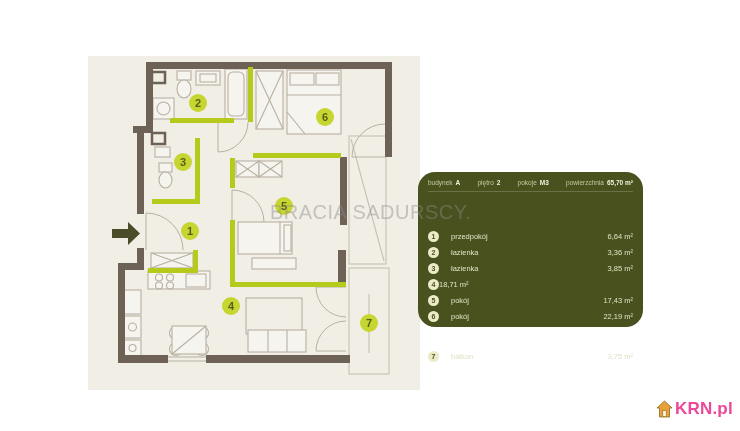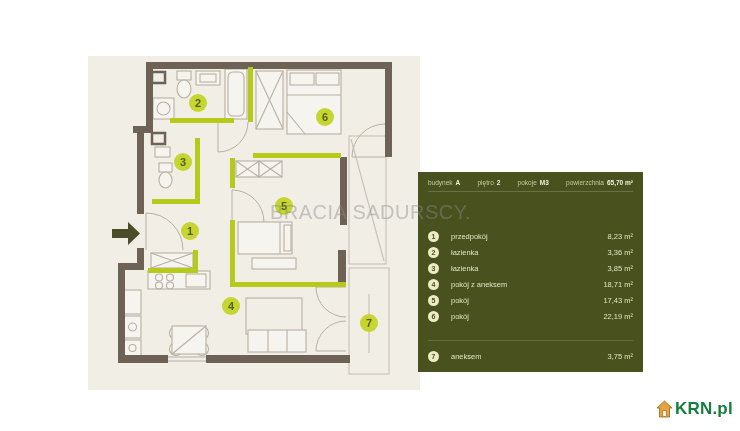--- a/index.html
+++ b/index.html
@@ -20,22 +20,22 @@
   }
   
   #watermark{
     position:absolute;left:270px;top:201px;width:230px;
     font-size:20px;font-weight:normal;letter-spacing:0.5px;
     color:rgba(138,138,138,0.45);white-space:nowrap;
     z-index:5;
   }
   
   #info-panel{
-    position:absolute;left:418px;top:172px;width:225px;height:200px;
-    background:#49521f;color:#dde1c0;box-sizing:border-box;z-index:2;
+    position:absolute;left:418px;top:172px;width:225px;height:155px;
+    background:#49521f;color:#dde1c0;box-sizing:border-box;z-index:2;border-radius:17px;
   }
   .panel-header{
     display:flex;justify-content:space-between;align-items:baseline;
     padding:7px 10px 0 10px;font-size:6.5px;color:#c3caa0;
   }
   .panel-header .hv{font-weight:bold;color:#eff1da;margin-left:3px;}
   .panel-sep{border-bottom:1px solid rgba(255,255,255,0.18);margin:5px 10px 0 10px;}
   .rows{position:absolute;left:10px;right:10px;top:56px;}
   .room-row{display:flex;align-items:center;height:16px;}
   .row-badge{
@@ -43,21 +43,21 @@
     color:#49521f;font-size:7px;font-weight:bold;flex:0 0 11px;
     display:flex;align-items:center;justify-content:center;
   }
   .row-name{flex:1;margin-left:12px;font-size:7.5px;color:#dfe2c4;}
   .row-area{font-size:7.5px;color:#dfe2c4;}
   .rows-divider{border-top:1px solid rgba(255,255,255,0.15);margin-top:16px;margin-bottom:7px;}
   
   #krn-logo{
     position:absolute;left:656px;top:399px;display:flex;align-items:center;z-index:6;
   }
-  #krn-text{font-size:17px;font-weight:bold;color:#15803d;letter-spacing:0.2px;margin-left:2px;}
+  #krn-text{font-size:17px;font-weight:bold;color:#ec4899;letter-spacing:0.2px;margin-left:2px;}
 </style>
 </head>
 <body>
 
 <div id="canvas">
 
   <svg id="plan-svg" width="740" height="431" viewBox="0 0 740 431">
 
     <rect x="88" y="56" width="332" height="334" fill="#f1eee6"></rect>
 
@@ -216,51 +216,50 @@
       <span>
         <span>powierzchnia</span><span class="hv">65,70 m²</span>
       </span>
     </div>
     <div class="panel-sep"></div>
 
     <div class="rows">
       <div class="room-row">
         <span class="row-badge">1</span>
         <span class="row-name">przedpokój</span>
-        <span class="row-area">8,23 m²</span>
+        <span class="row-area">6,64 m²</span>
       </div>
       <div class="room-row">
         <span class="row-badge">2</span>
         <span class="row-name">łazienka</span>
         <span class="row-area">3,36 m²</span>
       </div>
       <div class="room-row">
         <span class="row-badge">3</span>
         <span class="row-name">łazienka</span>
         <span class="row-area">3,85 m²</span>
       </div>
       <div class="room-row">
         <span class="row-badge">4</span>
-        <span class="row-name">pokój z aneksem</span>
         <span class="row-area">18,71 m²</span>
       </div>
       <div class="room-row">
         <span class="row-badge">5</span>
         <span class="row-name">pokój</span>
         <span class="row-area">17,43 m²</span>
       </div>
       <div class="room-row">
         <span class="row-badge">6</span>
         <span class="row-name">pokój</span>
         <span class="row-area">22,19 m²</span>
       </div>
       <div class="rows-divider"></div>
       <div class="room-row">
         <span class="row-badge">7</span>
-        <span class="row-name">aneksem</span>
+        <span class="row-name">balkon</span>
         <span class="row-area">3,75 m²</span>
       </div>
     </div>
   </div>
 
   <div id="krn-logo">
     <svg width="17" height="18" viewBox="0 0 17 18">
       <polygon points="8.5,1 16,8 13.5,8 13.5,17 3.5,17 3.5,8 1,8" fill="#e9a13b" stroke="#8a6a20" stroke-width="0.8"></polygon>
       <rect x="6.8" y="10.5" width="3.4" height="6" fill="#fdf6e3" stroke="#8a6a20" stroke-width="0.6"></rect>
     </svg>

